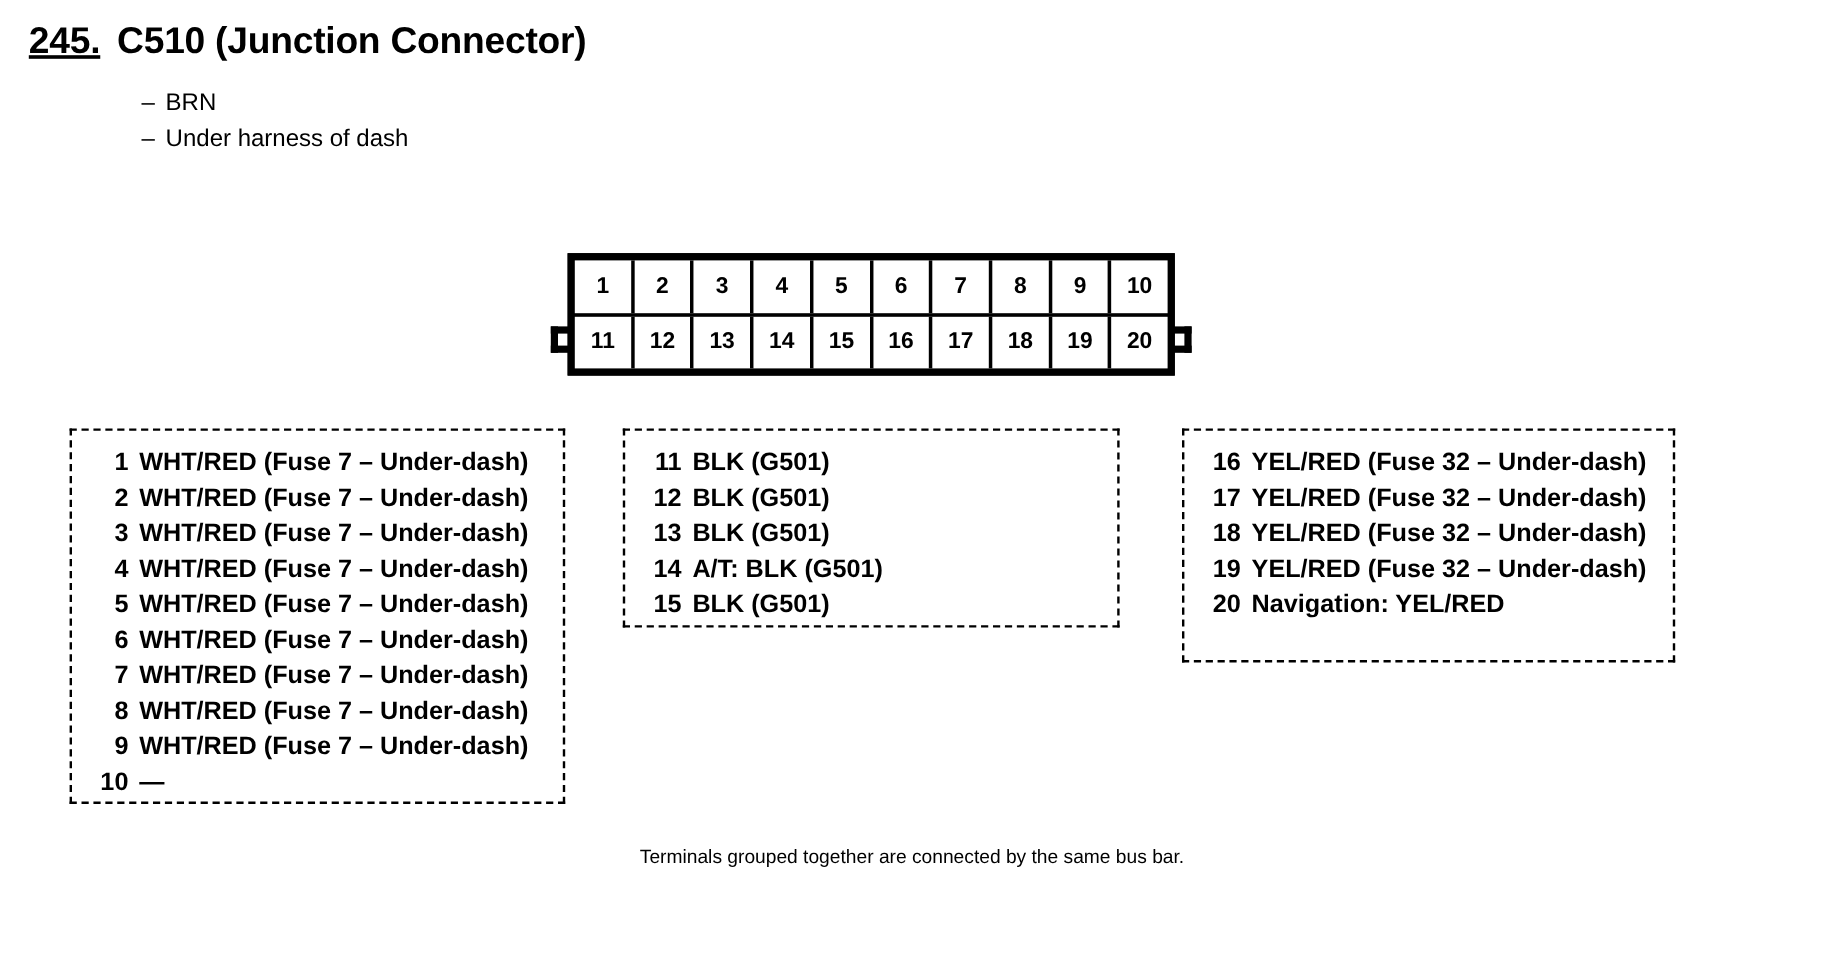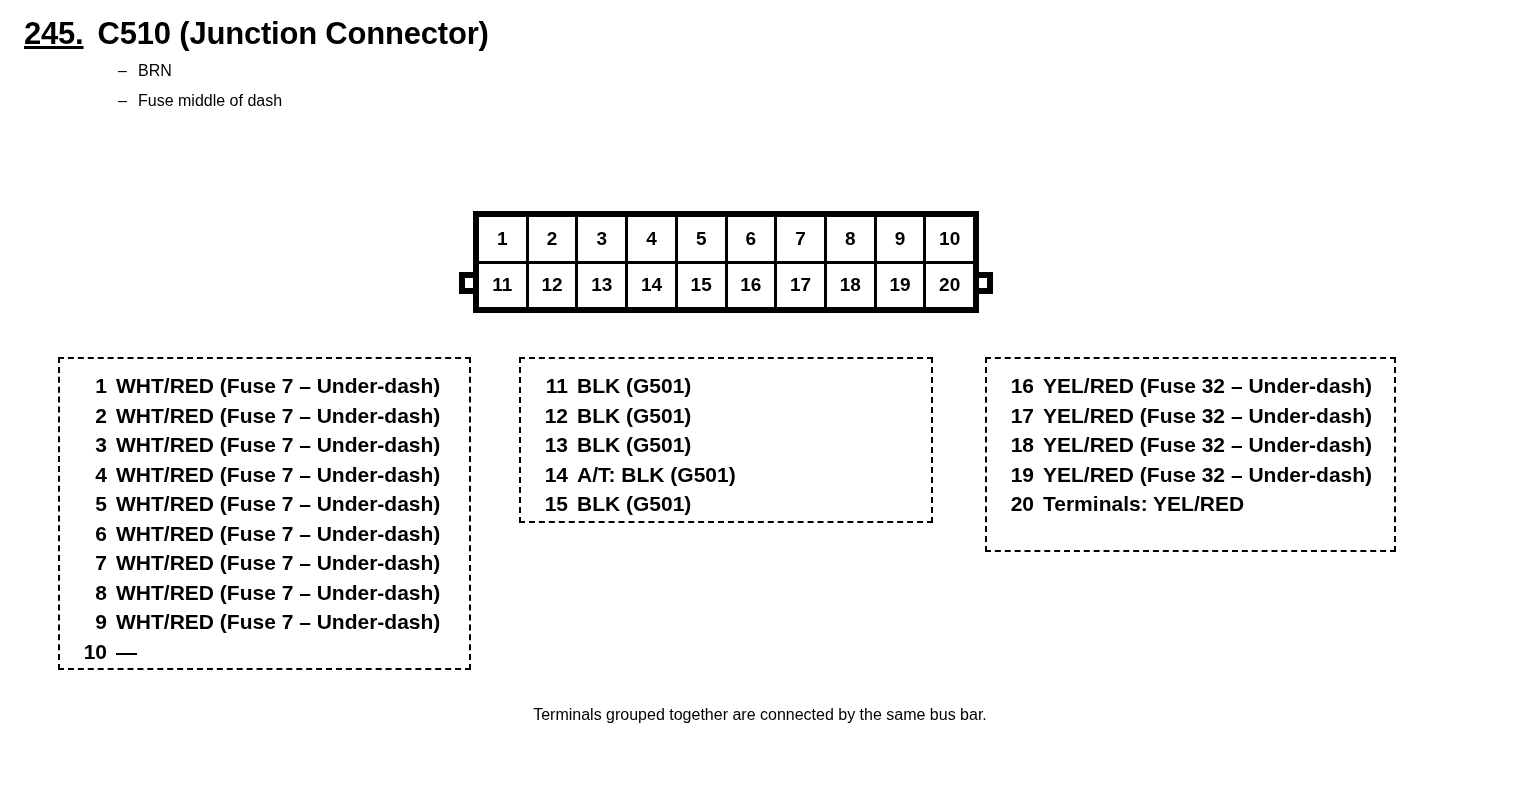--- a/index.html
+++ b/index.html
@@ -27,22 +27,22 @@
     white-space: nowrap;
   }
   #page-title .num {
     margin-right: 14px;
     text-decoration: underline;
   }
 
   #description-list {
     position: absolute;
     left: 118px;
-    top: 56px;
-    font-size: 16px;
+    top: 71px;
+    font-size: 20px;
     line-height: 30px;
   }
   #description-list .desc-line {
     white-space: nowrap;
   }
   #description-list .bullet {
     display: inline-block;
     width: 20px;
   }
 
@@ -153,21 +153,21 @@
 </style>
 </head>
 <body>
 
 <div id="page-title">
   <span class="num">245.</span><span>C510 (Junction Connector)</span>
 </div>
 
 <div id="description-list">
     <div class="desc-line"><span class="bullet">–</span><span>BRN</span></div>
-    <div class="desc-line"><span class="bullet">–</span><span>Fuse middle of dash</span></div>
+    <div class="desc-line"><span class="bullet">–</span><span>Under harness of dash</span></div>
   </div>
 
 <div id="connector">
   <div class="conn-tab left"></div>
   <div class="conn-tab right"></div>
   <div class="conn-body">
     <div class="conn-row top-row" id="conn-row-top">
         <div class="conn-cell">1</div>
         <div class="conn-cell">2</div>
         <div class="conn-cell">3</div>
@@ -270,17 +270,17 @@
     <div class="pin-row">
       <span class="pin-num">18</span>
       <span class="pin-desc"><span>YEL/RED (Fuse 32 – Under-dash)</span></span>
     </div>
     <div class="pin-row">
       <span class="pin-num">19</span>
       <span class="pin-desc"><span>YEL/RED (Fuse 32 – Under-dash)</span></span>
     </div>
     <div class="pin-row">
       <span class="pin-num">20</span>
-      <span class="pin-desc"><span>Terminals: YEL/RED</span></span>
+      <span class="pin-desc"><span>Navigation: YEL/RED</span></span>
     </div>
   </div>
 
 <div id="footer-note">Terminals grouped together are connected by the same bus bar.</div>
 
 </body></html>

